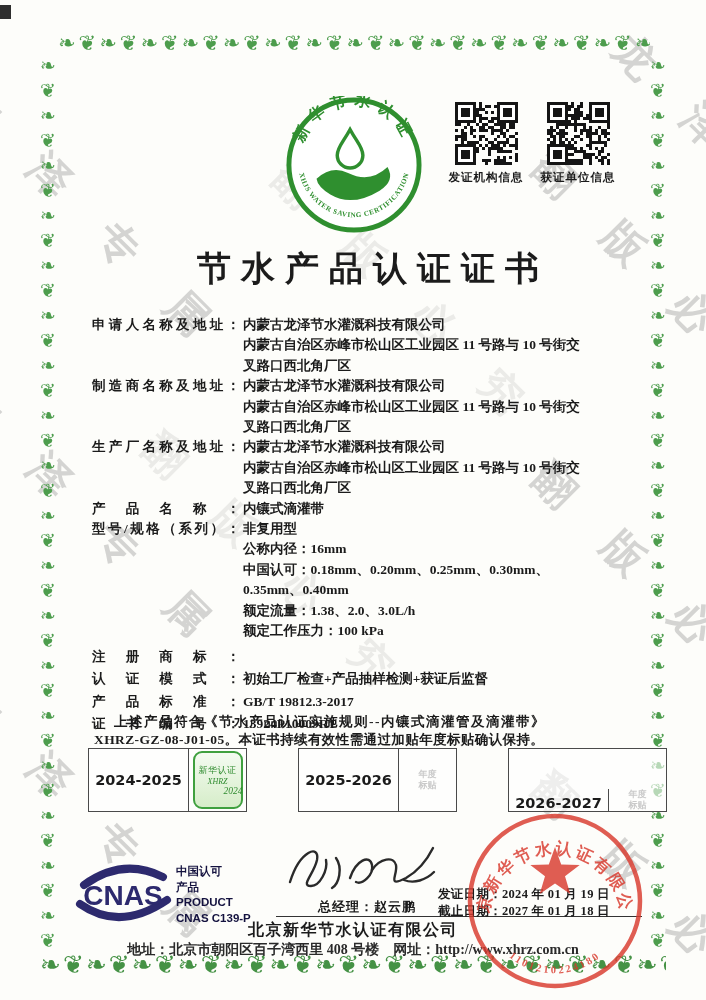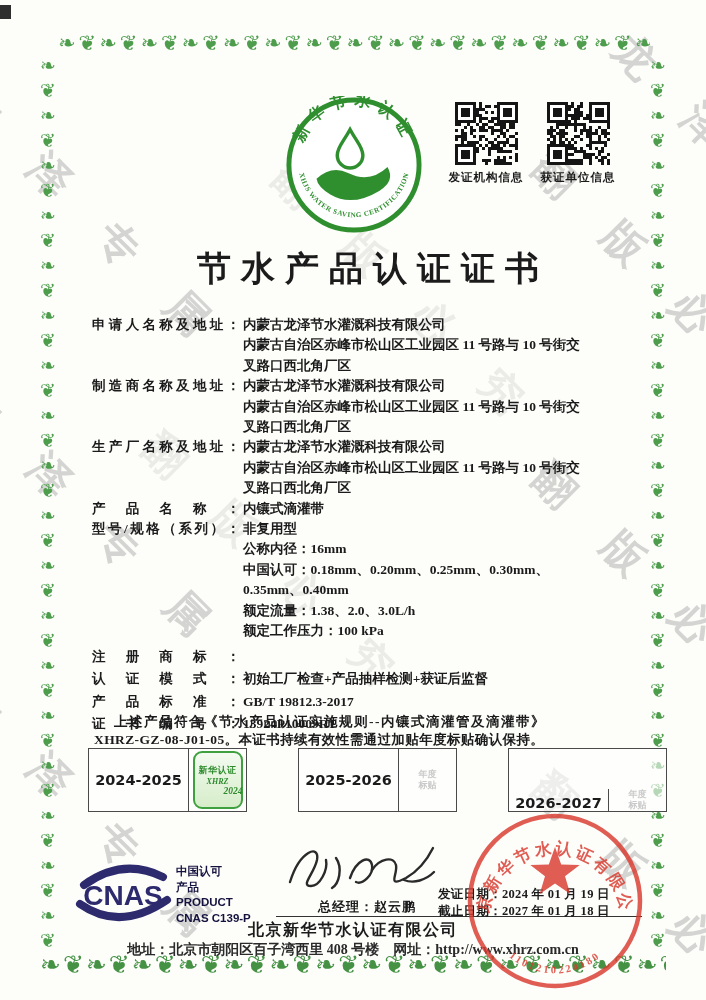--- a/index.html
+++ b/index.html
@@ -42,21 +42,21 @@
   
   .ybox{position:absolute;top:748px;width:157px;height:62px;border:1.3px solid #4a4a4a;
         display:flex;background:rgba(255,255,255,.6);z-index:4;}
   .yb1{left:88px;} .yb2{left:298px;} .yb3{left:508px;align-items:flex-end;}
   .ycell{width:99px;display:flex;align-items:center;justify-content:center;
          font-size:14.5px;font-weight:700;font-family:"DejaVu Sans",sans-serif;}
   .scell{flex:1;border-left:1.3px solid #4a4a4a;display:flex;align-items:center;justify-content:center;}
   .ph{font-size:9px;color:#c9c9c9;width:22px;text-align:center;line-height:11px;font-weight:700;}
   .sticker{width:46px;height:54px;border:2px solid #3fa03f;border-radius:9px;
            background:linear-gradient(#f4fbf1,#d6edc9);display:flex;flex-direction:column;
-           align-items:center;justify-content:center;color:#2e8b2e;font-weight:700;}
+           align-items:center;justify-content:center;color:#2e8b2e;font-weight:400;}
   .sticker .s1{font-size:9px;letter-spacing:.5px;}
   .sticker .s2{font-size:8px;font-style:italic;}
   .sticker .s3{font-size:9.5px;font-style:italic;margin-left:31px;}
   
   .cnas-logo{position:absolute;left:70px;top:862px;z-index:4;}
   .cnas-text{position:absolute;left:176px;top:864px;z-index:4;font-size:11.5px;font-weight:800;
              line-height:15.5px;font-family:"Liberation Sans",sans-serif;color:#14123f;}
   .signature{position:absolute;left:276px;top:840px;z-index:5;}
   .signer{position:absolute;left:318px;top:898px;z-index:4;font-size:13px;font-weight:700;letter-spacing:1px;}
   .rule{position:absolute;left:276px;top:916px;width:366px;border-top:1.6px solid #333;z-index:4;}

